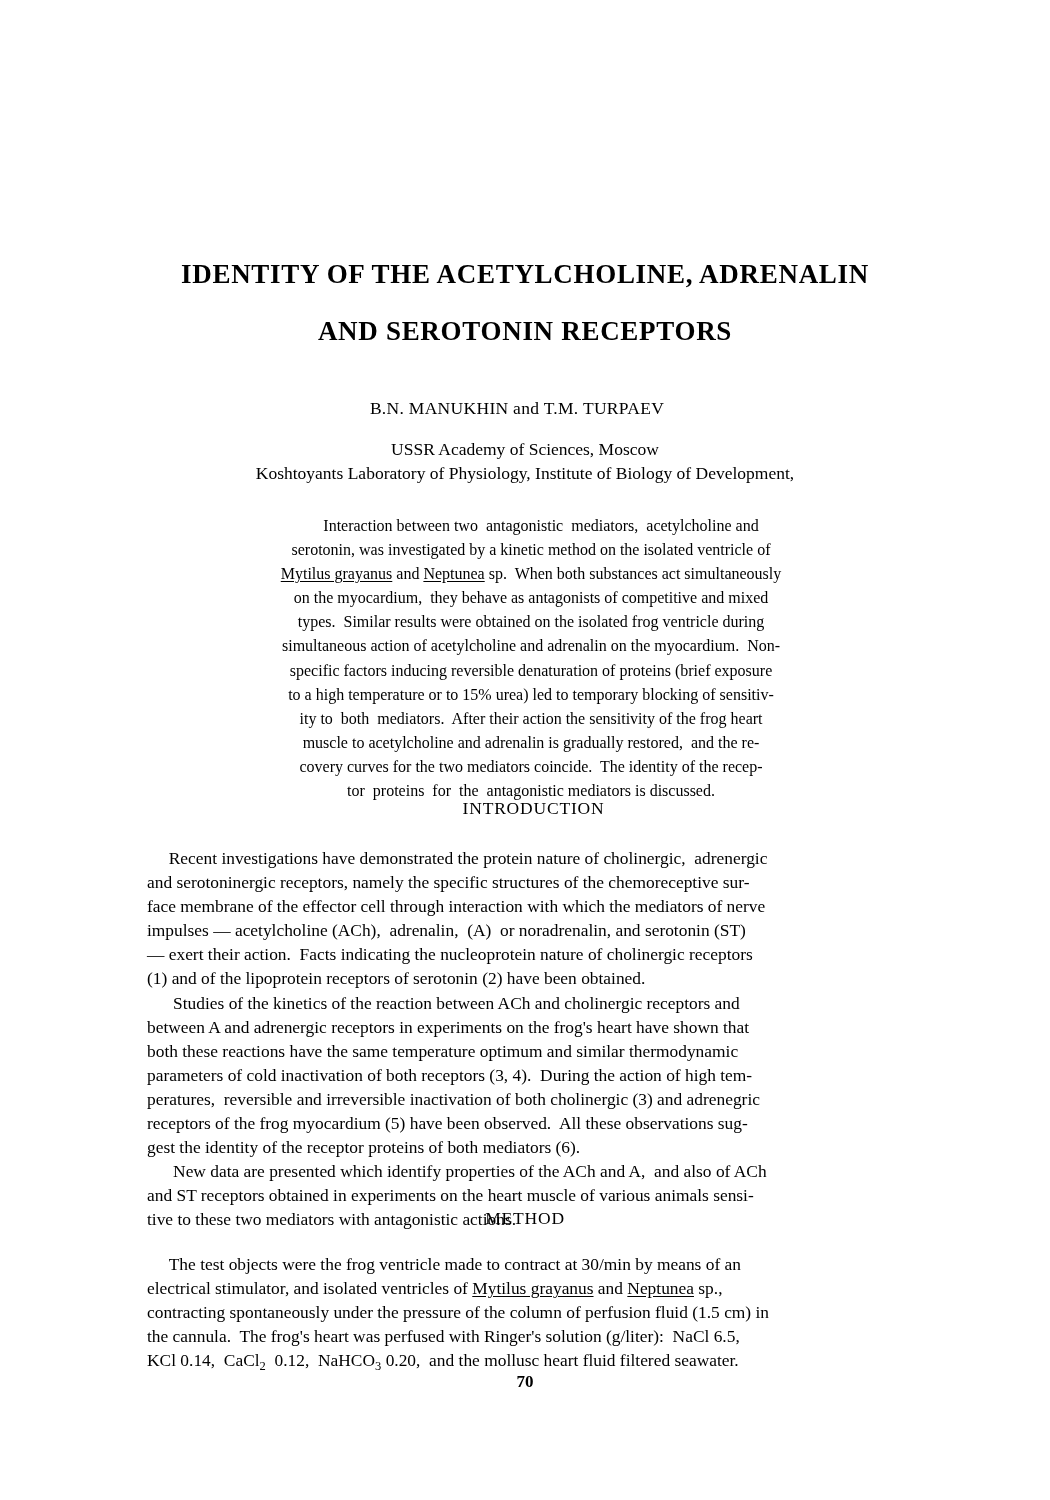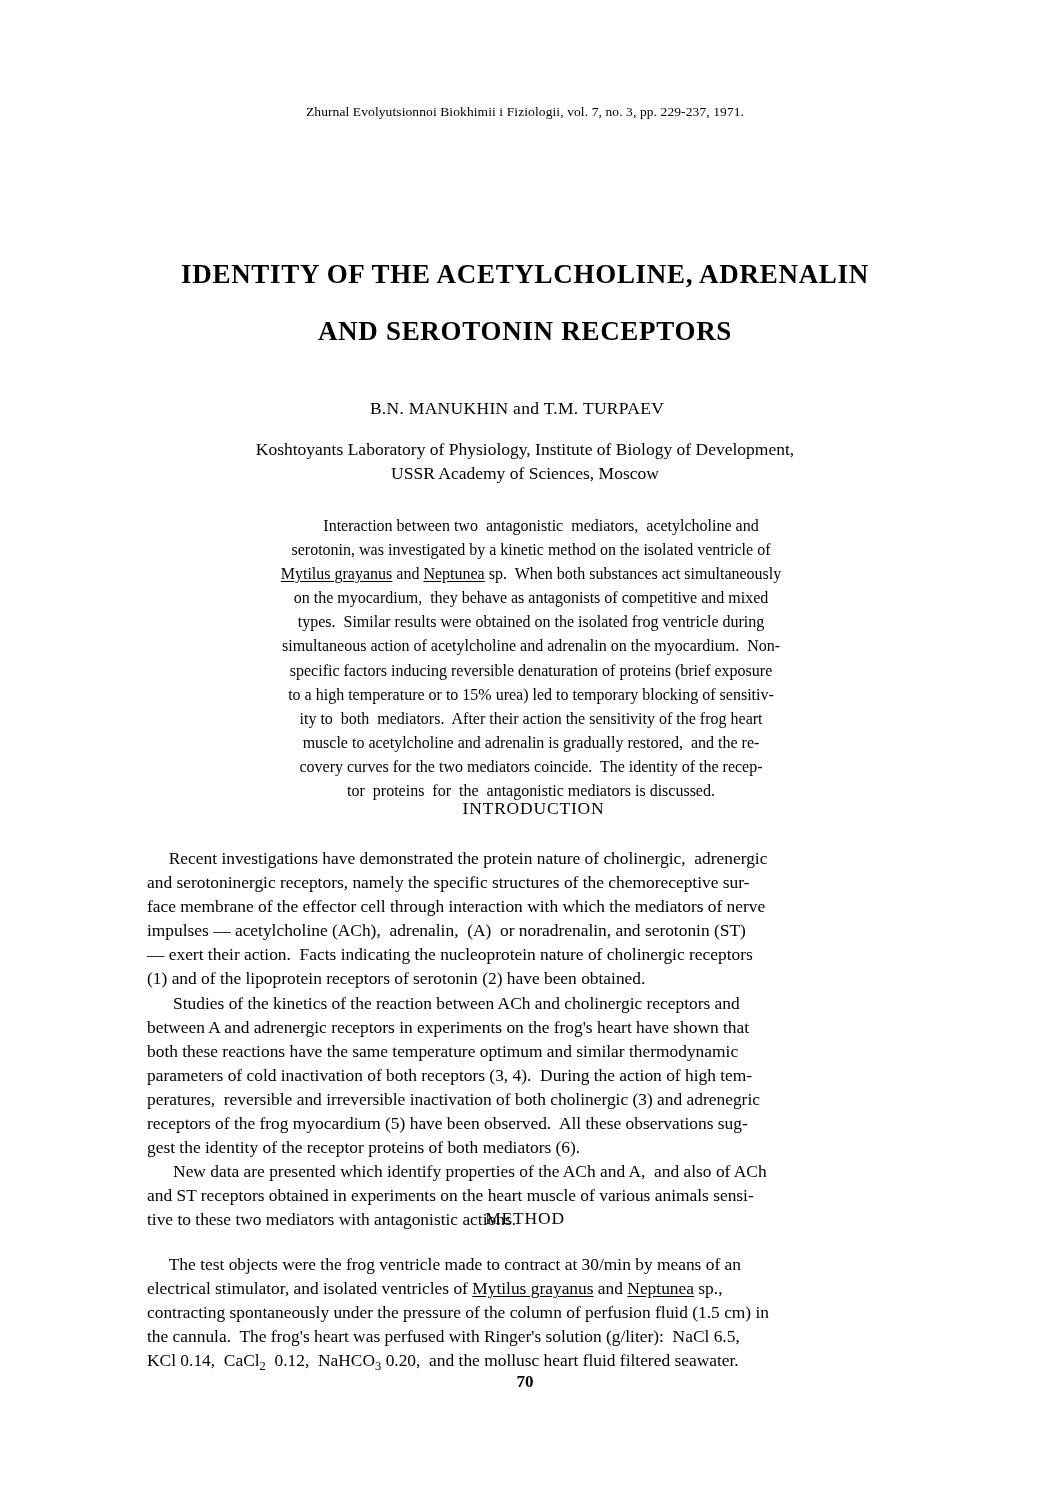--- a/index.html
+++ b/index.html
@@ -120,32 +120,31 @@
   }
 
   .u { text-decoration: underline; text-underline-offset: 2px; }
   sub { font-size: 0.72em; vertical-align: -0.28em; }
 </style>
 </head>
 <body>
 
 <div class="page">
 
-  <div class="citation">Zhurnal Evolyutsionnoi Biokhimii i Fiziologii, vol. 7, no. 3, pp. 229-237, 1971.</div>
 
   <div class="title-block">
     <div class="title-line">IDENTITY OF THE ACETYLCHOLINE, ADRENALIN</div>
     <div class="title-line">AND SEROTONIN RECEPTORS</div>
   </div>
 
   <div class="authors">B.N. MANUKHIN and T.M. TURPAEV</div>
 
   <div class="affiliation">
+    <div>USSR Academy of Sciences, Moscow</div>
     <div>Koshtoyants Laboratory of Physiology, Institute of Biology of Development,</div>
-    <div>USSR Academy of Sciences, Moscow</div>
   </div>
 
   <div class="abstract"><span>     Interaction between two  antagonistic  mediators,  acetylcholine and
 serotonin, was investigated by a kinetic method on the isolated ventricle of
 </span><span class="u">Mytilus grayanus</span><span> and </span><span class="u">Neptunea</span><span> sp.  When both substances act simultaneously
 on the myocardium,  they behave as antagonists of competitive and mixed
 types.  Similar results were obtained on the isolated frog ventricle during
 simultaneous action of acetylcholine and adrenalin on the myocardium.  Non-
 specific factors inducing reversible denaturation of proteins (brief exposure
 to a high temperature or to 15% urea) led to temporary blocking of sensitiv-

